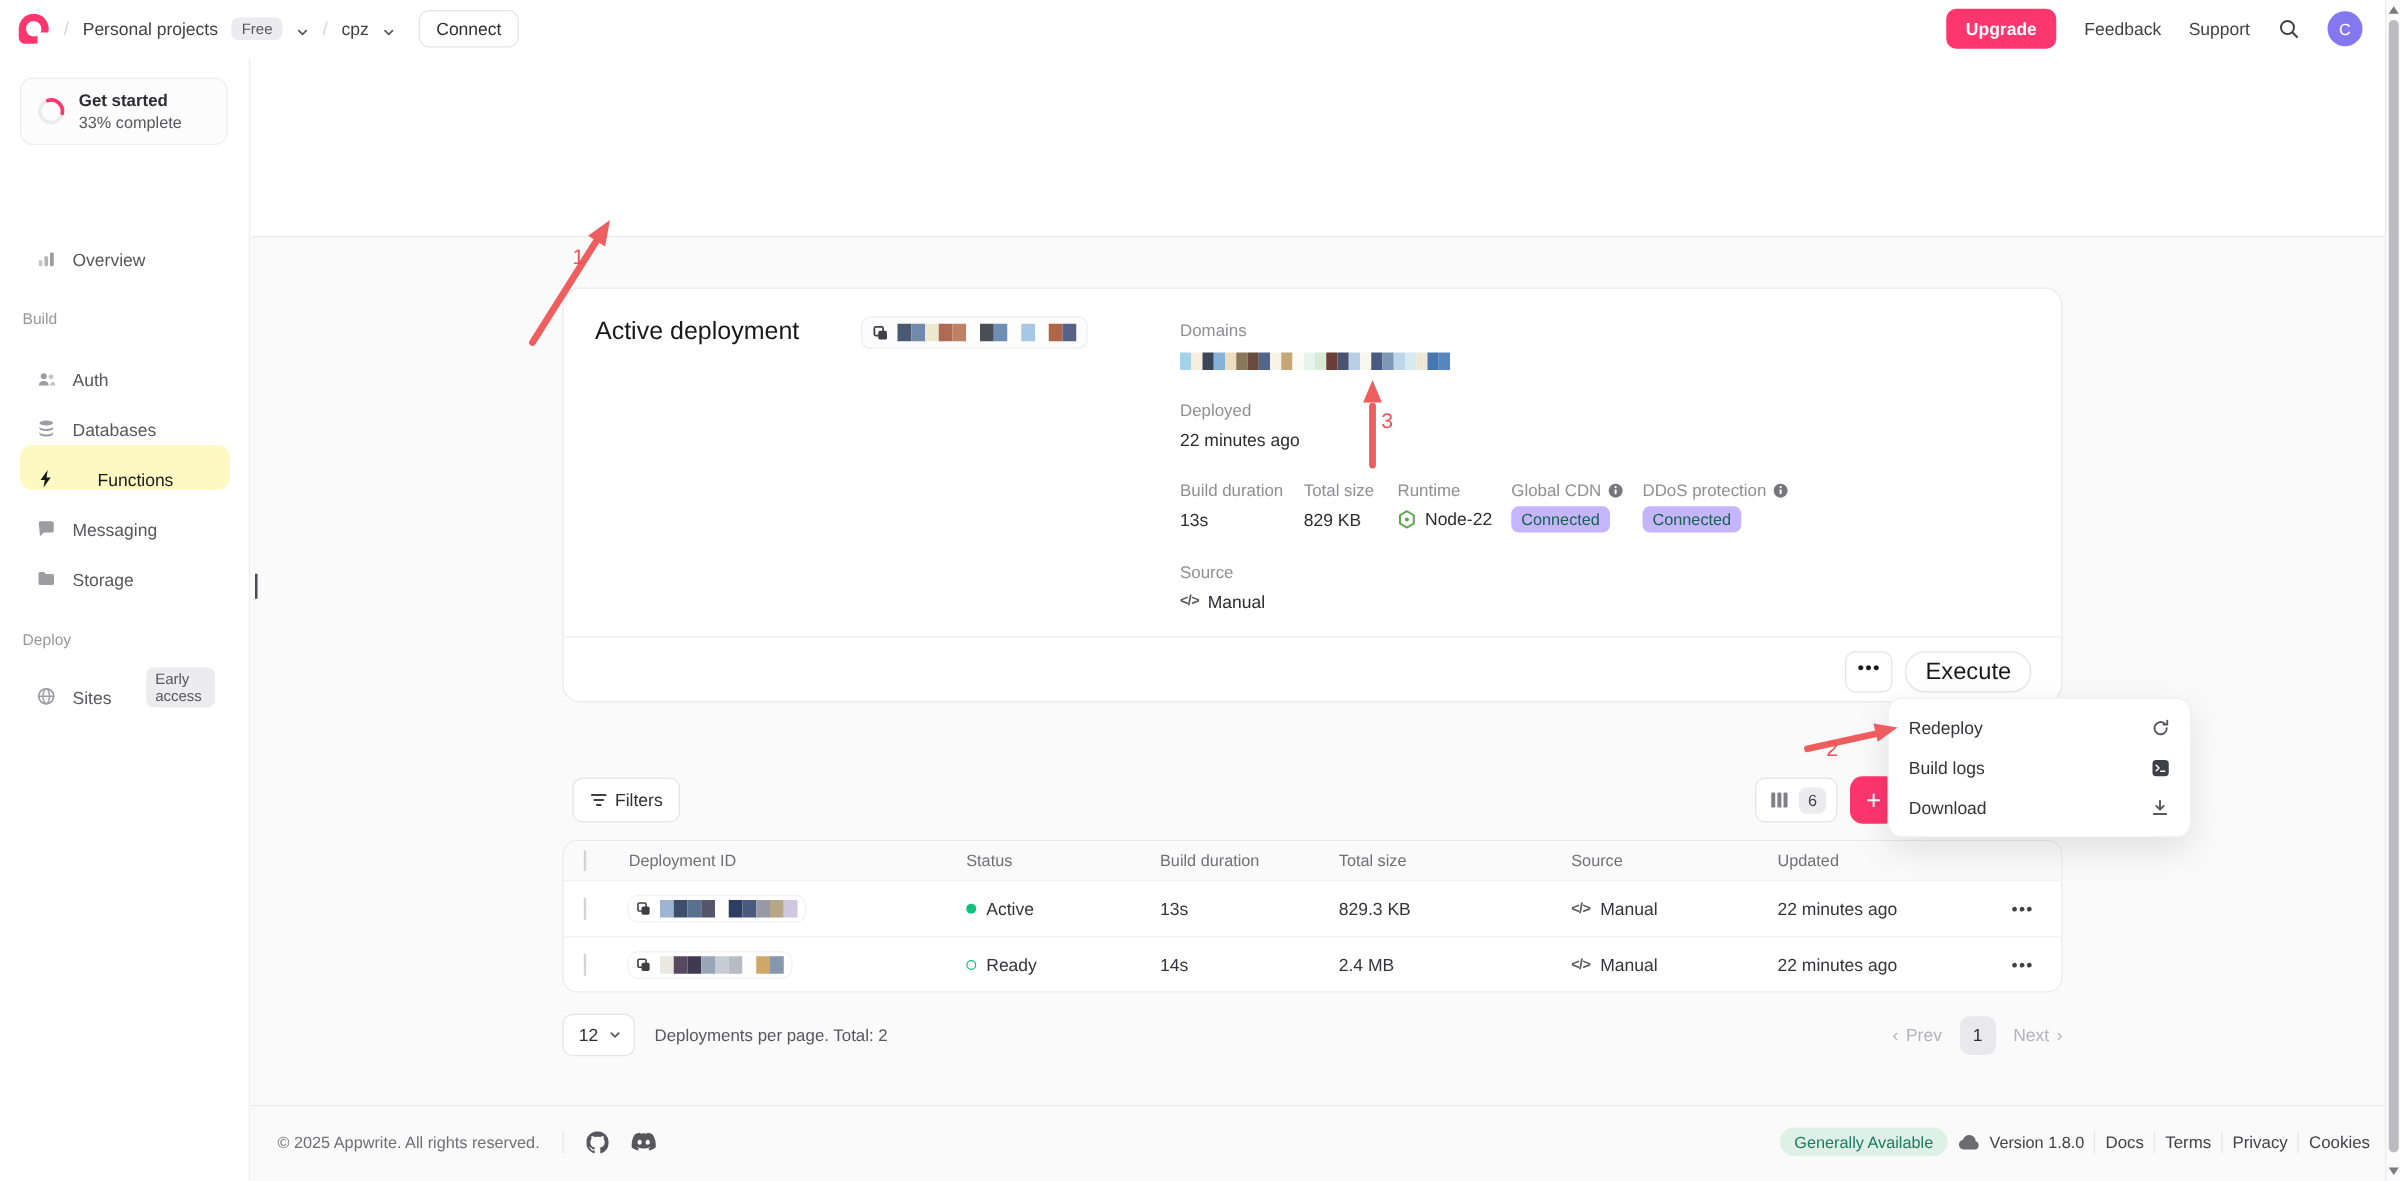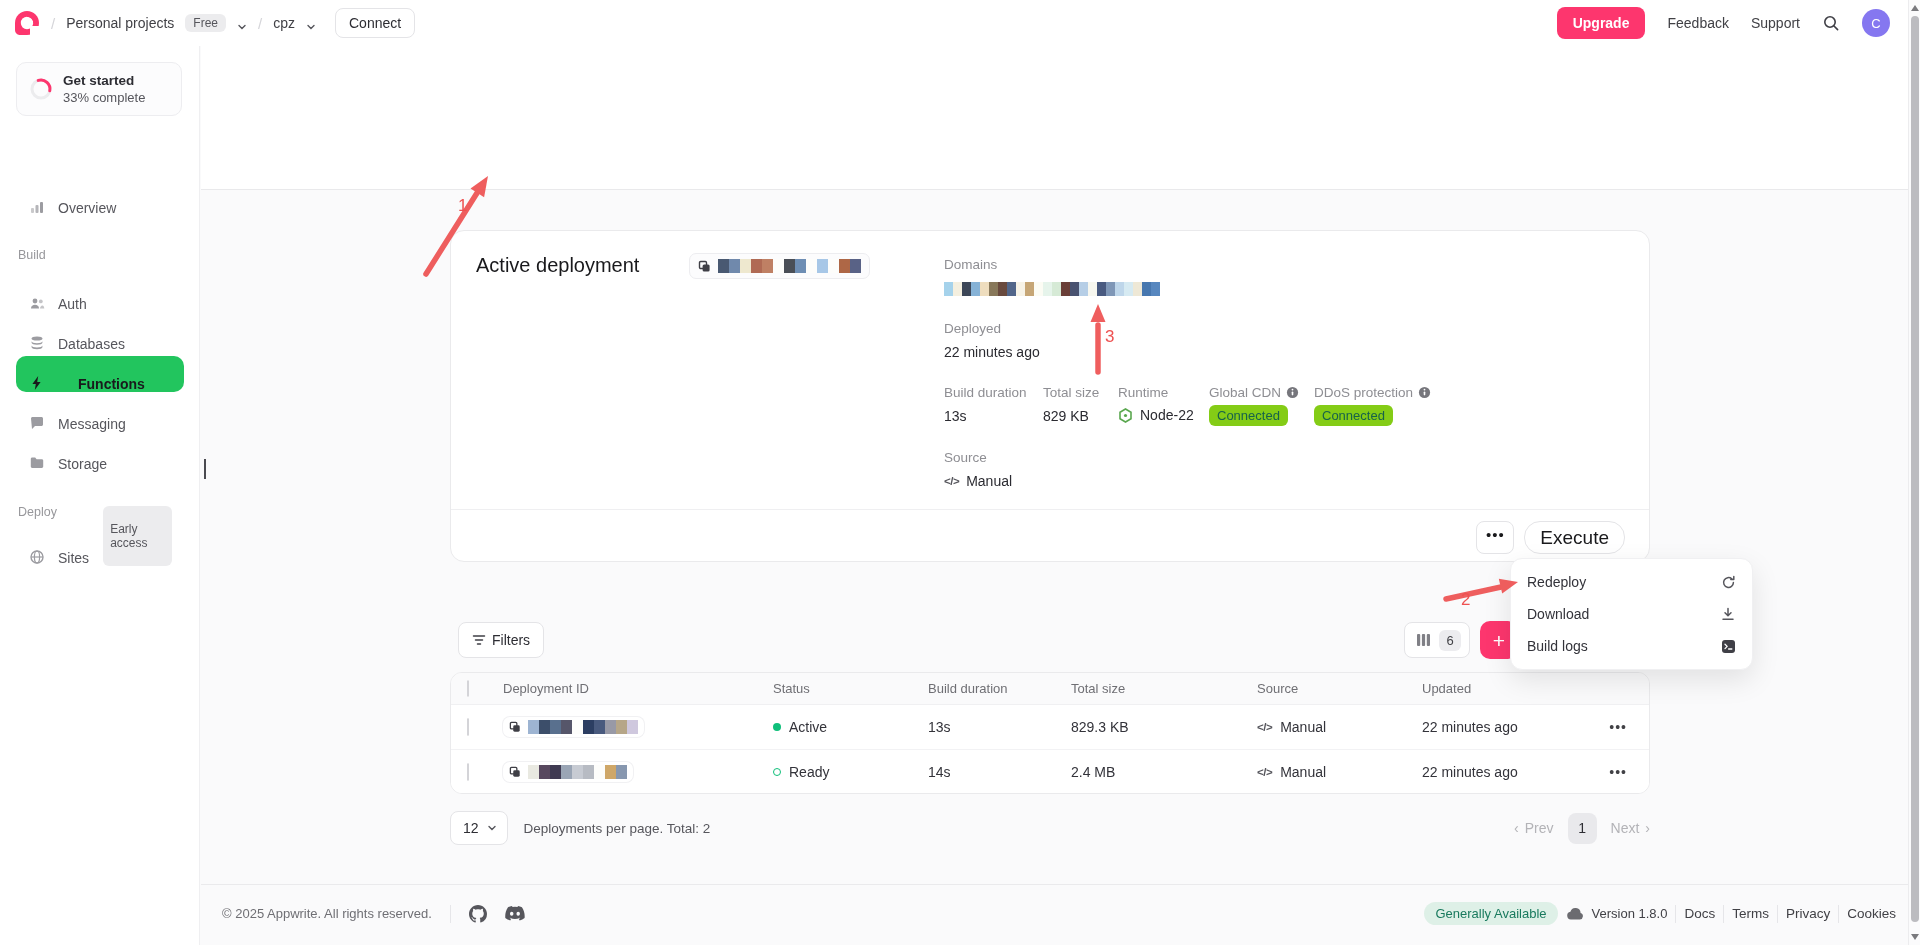--- a/index.html
+++ b/index.html
@@ -22,44 +22,44 @@
   .tb-link { font-size:14px; color:#414146; }
   .avatar { width:28px; height:28px; border-radius:50%; background:#8577f0; color:#fff; font-size:13px; display:flex; align-items:center; justify-content:center; }
 
   
   .sidebar { position:absolute; left:0; top:46px; width:200px; height:899px; background:#fff; border-right:1px solid #efeff1; z-index:4; }
   .gs-card { position:absolute; left:16px; top:16px; width:166px; height:54px; background:#fcfcfd; border:1px solid #ededf0; border-radius:10px; display:flex; align-items:center; gap:10px; padding:0 12px; }
   .gs-text { display:flex; flex-direction:column; gap:2px; }
   .gs-title { font-size:13.5px; color:#2d2d33; font-weight:600; }
   .gs-sub { font-size:13px; color:#56565c; }
   .nav-item { position:absolute; left:16px; width:168px; height:36px; border-radius:10px; display:flex; align-items:flex-end; gap:12px; padding:0 12px; font-size:14px; color:#56565c; }
-  .nav-item.active { background:#22c55e; color:#19191c; font-weight:700;gap:32px; }
+  .nav-item.active { background:#fef9c3; color:#19191c; font-weight:400;gap:32px; }
   .nav-icon { width:18px; height:18px; display:flex; align-items:center; justify-content:center; color:#9c9ca1; flex:none; }
   .nav-item.active .nav-icon { color:#19191c; }
   .section-label { position:absolute; left:18px; font-size:12.5px; color:#97979b; }
-  .early-badge { background:#ececee; color:#56565c; font-size:12px; padding:16px 7px; border-radius:6px; margin-left:2px; }
+  .early-badge { background:#ececee; color:#56565c; font-size:12px; padding:2px 7px; border-radius:6px; margin-left:16px; }
 
   
   .page-header { position:absolute; left:201px; top:46px; width:1707px; height:144px; background:#fff; border-bottom:1px solid #e9e9eb; z-index:3; }
   .back { position:absolute; left:461px; top:82px; font-size:22px; color:#33333a; line-height:1; }
   .page-title { position:absolute; left:491px; top:80px; font-size:26px; font-weight:600; color:#19191c; letter-spacing:-0.2px; }
   .badge-id { display:inline-flex; align-items:center; gap:7px; padding:5px 8px; background:#fcfcfd; border:1px solid #ededf0; border-radius:7px; }
   .mosaic { display:inline-flex; }
   .mosaic span { width:11px; height:14px; display:block; }
   .mosaic.sm span { width:9px; }
   .tabs { position:absolute; left:455px; top:147px; height:37px; background:#f1f1f3; border-radius:10px; display:inline-flex; align-items:center; padding:3px; }
   .tab { font-size:14px; color:#56565c; padding:6px 16px; border-radius:8px; }
   .tab.active { background:#fff; color:#19191c; box-shadow:0 1px 2px rgba(0,0,0,.05); }
 
   
   .card { position:absolute; left:450px; top:230px; width:1200px; height:332px; background:#fff; border:1px solid #eaeaec; border-radius:14px; }
   .card-title { position:absolute; left:25px; top:23px; font-size:20px; font-weight:500; color:#19191c; }
   .meta-label { font-size:13.5px; color:#8e8e93; display:inline-flex; align-items:center; gap:5px; }
   .meta-value { font-size:14px; color:#2b2b31; display:flex; align-items:center; gap:7px; }
-  .badge-green { background:#84cc16; color:#17624a; font-size:13px; padding:3px 8px; border-radius:6px; display:inline-block; }
+  .badge-green { background:#c4b5fd; color:#17624a; font-size:13px; padding:3px 8px; border-radius:6px; display:inline-block; }
   .card-divider { position:absolute; left:0; top:278px; width:100%; border-top:1px solid #efeff1; }
   .card-footer { position:absolute; right:24px; top:290px; display:flex; gap:10px; align-items:center; }
   .btn-dots { width:38px; height:33px; background:#fff; border:1px solid #e4e4e7; border-radius:8px; font-size:15px; color:#19191c; letter-spacing:1px; display:flex; align-items:center; justify-content:center; padding-bottom:6px; }
   .btn-exec { height:33px; background:#fff; border:1px solid #e4e4e7; border-radius:16px; font-size:19px; font-weight:500; color:#19191c; padding:0 15px; }
 
   
   .menu { position:absolute; left:1510px; top:558px; width:243px; background:#fff; border:1px solid #f0f0f2; border-radius:12px; box-shadow:0 10px 28px rgba(0,0,0,.10); padding:7px 0; z-index:40; }
   .menu-item { height:32px; display:flex; align-items:center; justify-content:space-between; padding:0 16px; font-size:14px; color:#33333a; }
   .menu-item .mi-icon { width:16px; height:16px; color:#56565c; display:flex; align-items:center; justify-content:center; }
 
@@ -403,35 +403,35 @@
     <div class="menu-item">
       <span>Redeploy</span>
       <span class="mi-icon">
           <svg width="15" height="15" viewBox="0 0 15 15">
             <path d="M12.4 7.5a4.9 4.9 0 1 1-1.6-3.6" stroke="#56565c" stroke-width="1.5" fill="none" stroke-linecap="round"></path>
             <path d="M12.8 1.6v3h-3" stroke="#56565c" stroke-width="1.5" fill="none" stroke-linecap="round" stroke-linejoin="round"></path>
           </svg>
         </span>
     </div>
     <div class="menu-item">
-      <span>Download</span>
-      <span class="mi-icon">
-          <svg width="14" height="14" viewBox="0 0 14 14">
-            <path d="M7 1.5v7M4 5.7 7 8.7l3-3" stroke="#56565c" stroke-width="1.5" fill="none" stroke-linecap="round" stroke-linejoin="round"></path>
-            <path d="M2 12.2h10" stroke="#56565c" stroke-width="1.5" stroke-linecap="round"></path>
-          </svg>
-        </span>
-    </div>
-    <div class="menu-item">
       <span>Build logs</span>
       <span class="mi-icon">
           <svg width="15" height="15" viewBox="0 0 15 15">
             <rect x="1" y="1" width="13" height="13" rx="3" fill="#3f3f46"></rect>
             <path d="M4 5.2 6.2 7.4 4 9.6" stroke="#fff" stroke-width="1.3" fill="none" stroke-linecap="round" stroke-linejoin="round"></path>
             <path d="M7.6 10h3.2" stroke="#fff" stroke-width="1.3" stroke-linecap="round"></path>
+          </svg>
+        </span>
+    </div>
+    <div class="menu-item">
+      <span>Download</span>
+      <span class="mi-icon">
+          <svg width="14" height="14" viewBox="0 0 14 14">
+            <path d="M7 1.5v7M4 5.7 7 8.7l3-3" stroke="#56565c" stroke-width="1.5" fill="none" stroke-linecap="round" stroke-linejoin="round"></path>
+            <path d="M2 12.2h10" stroke="#56565c" stroke-width="1.5" stroke-linecap="round"></path>
           </svg>
         </span>
     </div>
   </div>
 
   <button class="btn-outline btn-filters">
     <span style="display:flex;">
         <svg width="14" height="12" viewBox="0 0 14 12">
           <path d="M1.5 2h11M3.5 6h7M5.5 10h3" stroke="#3f3f46" stroke-width="1.5" stroke-linecap="round"></path>
         </svg>

